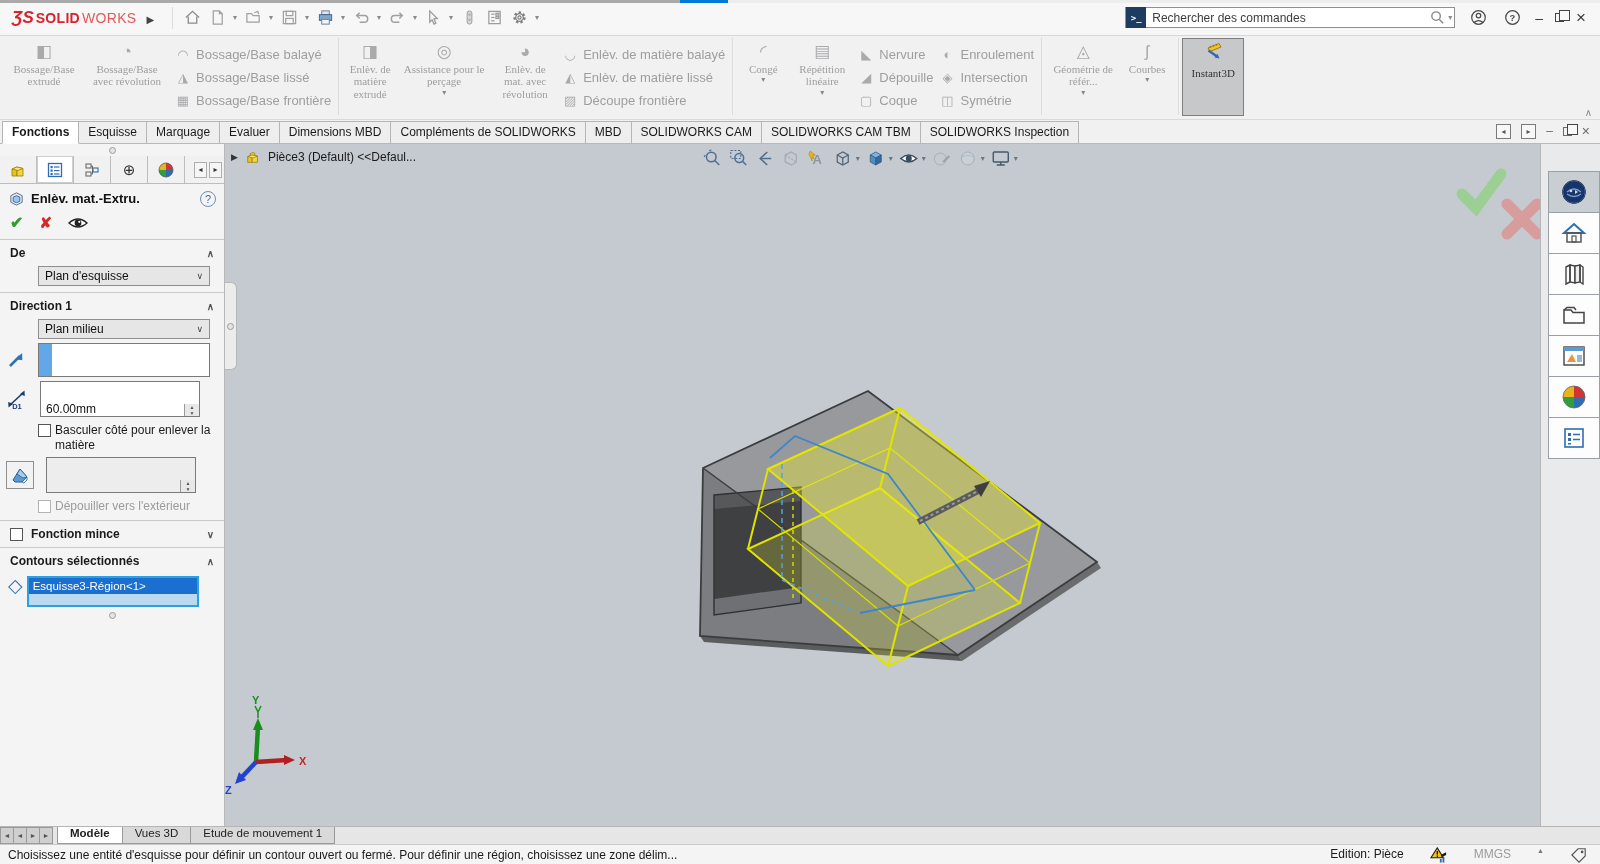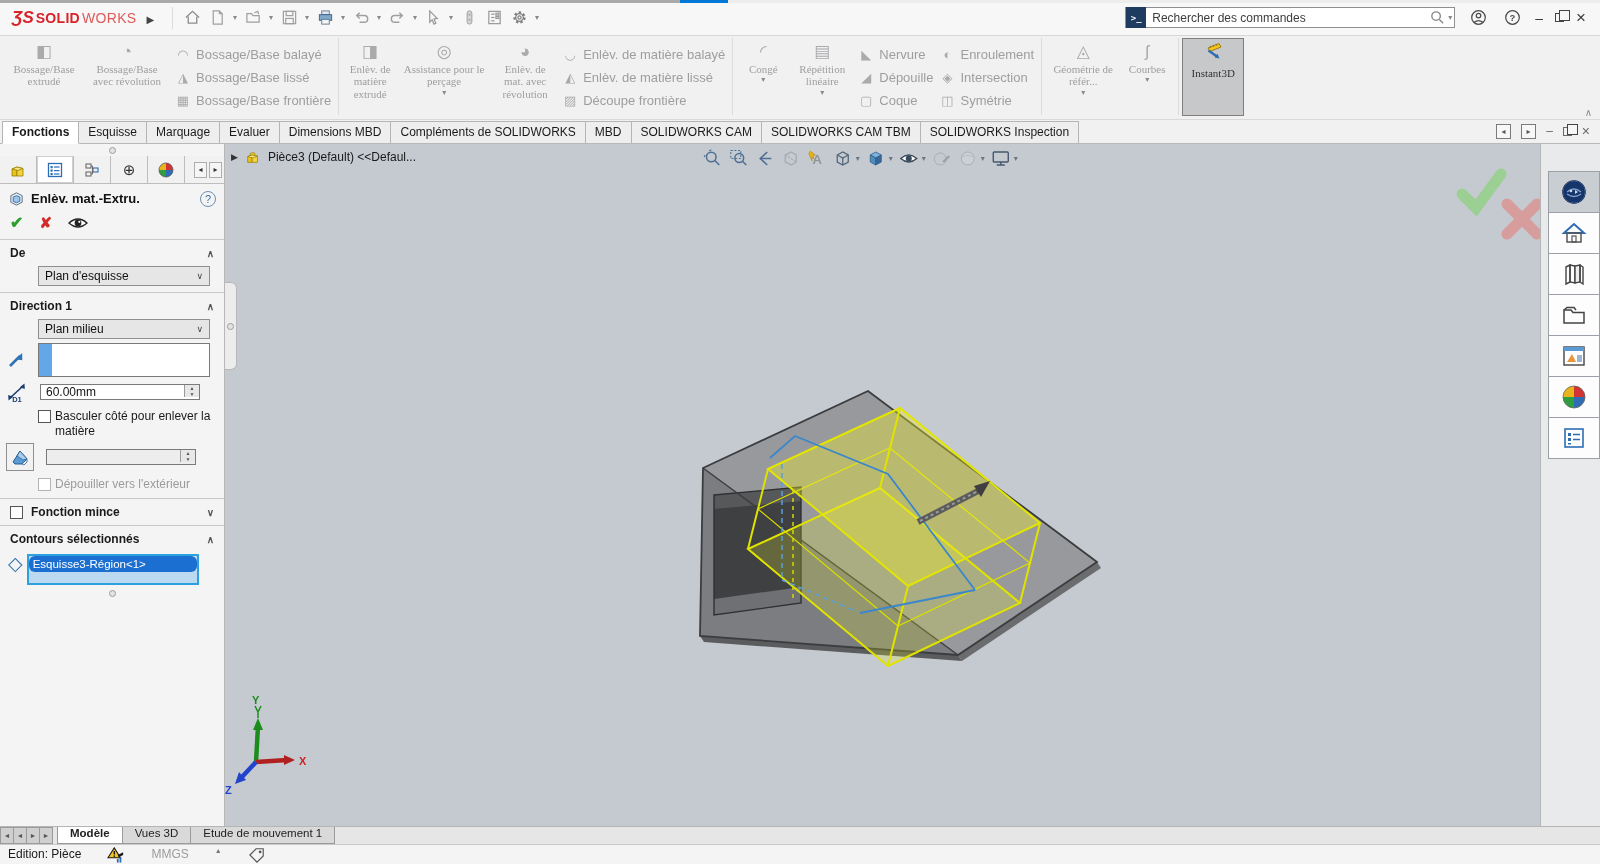--- a/index.html
+++ b/index.html
@@ -74,36 +74,36 @@
   .ok-glyph { color:#2f9e2f; font-size:16px; font-weight:bold; }
   .cancel-glyph { color:#d42a2a; font-size:15px; font-weight:bold; }
   .pm-section-h { display:flex; align-items:center; padding:6px 10px 4px; font-weight:bold; color:#1a1a1a; }
   .pm-section-h .chev { margin-left:auto; color:#555; font-size:10px; }
   .pm-divider { border-top:1px solid #c9c9c9; margin-top:6px; }
   .dropdown { margin:2px 12px 4px 38px; width:172px; height:20px; background:#e6e6e6; border:1px solid #8f8f8f; display:flex; align-items:center; padding:0 6px; color:#111; }
   .dropdown .chev { margin-left:auto; color:#444; font-size:9px; }
   .pm-row { display:flex; align-items:center; margin:4px 12px 4px 6px; gap:6px; }
   .selbox { display:flex; width:172px; height:34px; border:1px solid #7a7a7a; background:#fff; margin-left:6px; }
   .selbox .strip { width:13px; background:#63a7e8; }
-  .spinfield { display:flex; width:160px; height:16px; border:1px solid #7a7a7a; background:#fff; margin-left:6px; align-items:flex-start; }
+  .spinfield { display:flex; width:160px; height:36px; border:1px solid #7a7a7a; background:#fff; margin-left:6px; align-items:flex-end; }
   .spinfield .val { flex:1; display:flex; align-items:center; padding:0 5px; color:#111; }
   .spinner { width:15px; border-left:1px solid #9a9a9a; background:#e8e8e8; display:flex; flex-direction:column; }
   .spinner span { flex:1; font-size:5px; color:#555; display:flex; align-items:center; justify-content:center; }
   .spinfield.disabled { background:#ededed; }
   .chkrow { display:flex; align-items:flex-start; gap:4px; margin:6px 12px 4px 38px; line-height:1.25; }
   .chk { width:13px; height:13px; border:1px solid #555; background:#fff; flex:0 0 auto; margin-top:1px; }
   .chkrow.disabled { color:#9b9b9b; }
   .chkrow.disabled .chk { border-color:#b3b3b3; }
   .icon-btn { width:28px; height:28px; border:1px solid #8f8f8f; background:#f2f2f2; display:flex; align-items:center; justify-content:center; }
   .thin-row { display:flex; align-items:center; gap:8px; padding:6px 10px; font-weight:bold; }
   .thin-row .chev { margin-left:auto; color:#555; font-size:10px; }
   .contours-row { display:flex; align-items:flex-start; gap:4px; margin:4px 10px 2px 8px; }
   .diamond { color:#2e74b5; font-size:19px; line-height:19px; }
   .listbox { width:172px; border:2px solid #2da0e0; background:#bcd9f2; }
-  .listbox .item-sel { background:#1b6fd0; color:#fff; padding:2px 4px; font-size:11.5px; white-space:nowrap; overflow:hidden;border-radius:6px; }
+  .listbox .item-sel { background:#1b6fd0; color:#fff; padding:2px 4px; font-size:11.5px; white-space:nowrap; overflow:hidden; }
   .listbox .item-empty { height:11px; }
   .pm-splitter-tab { position:absolute; left:225px; top:282px; width:12px; height:88px; background:#ececec; border:1px solid #b7b7b7; border-left:none; border-radius:0 6px 6px 0; z-index:5; display:flex; align-items:center; justify-content:center; }
 
   
   .viewport { position:relative; flex:1; background:#c5cad1; overflow:hidden; }
   .model-svg { position:absolute; inset:0; }
   .breadcrumb { position:absolute; top:5px; left:6px; display:flex; align-items:center; gap:7px; font-size:12px; color:#1a1a1a; }
   .crumb-arrow { font-size:9px; color:#333; }
   .headsup { position:absolute; top:3px; left:50%; transform:translateX(-57%); display:flex; align-items:center; gap:4px; }
   .hicon { width:22px; height:22px; display:flex; align-items:center; justify-content:center; }
@@ -797,20 +797,21 @@
     <span class="nav-btn">◄</span>
     <span class="nav-btn">◄</span>
     <span class="nav-btn">►</span>
     <span class="nav-btn" style="margin-right:4px">►</span>
     <span class="btab active">Modèle</span>
     <span class="btab">Vues 3D</span>
     <span class="btab">Etude de mouvement 1</span>
   </div>
 
   <div class="statusbar">
+    <span class="status-msg">Choisissez une entité d'esquisse pour définir un contour ouvert ou fermé. Pour définir une région, choisissez une zone délim...</span>
     <div class="status-right">
       <span>Edition: Pièce</span>
       <svg viewBox="0 0 20 18" style="width:18px;height:16px">
           <polygon points="8,1 15,12 1,12" fill="#f2c420" stroke="#1a1a1a" stroke-width="1.2"></polygon>
           <rect x="7.3" y="4.5" width="1.6" height="4" fill="#1a1a1a"></rect>
           <rect x="7.3" y="9.5" width="1.6" height="1.6" fill="#1a1a1a"></rect>
           <rect x="11" y="13.5" width="2" height="4" fill="#2e6db4"></rect>
           <rect x="14" y="11.5" width="2" height="6" fill="#2e6db4"></rect>
           <polygon points="12,9 18,6 18,9 13,11.5" fill="#1a1a1a"></polygon>
         </svg>

